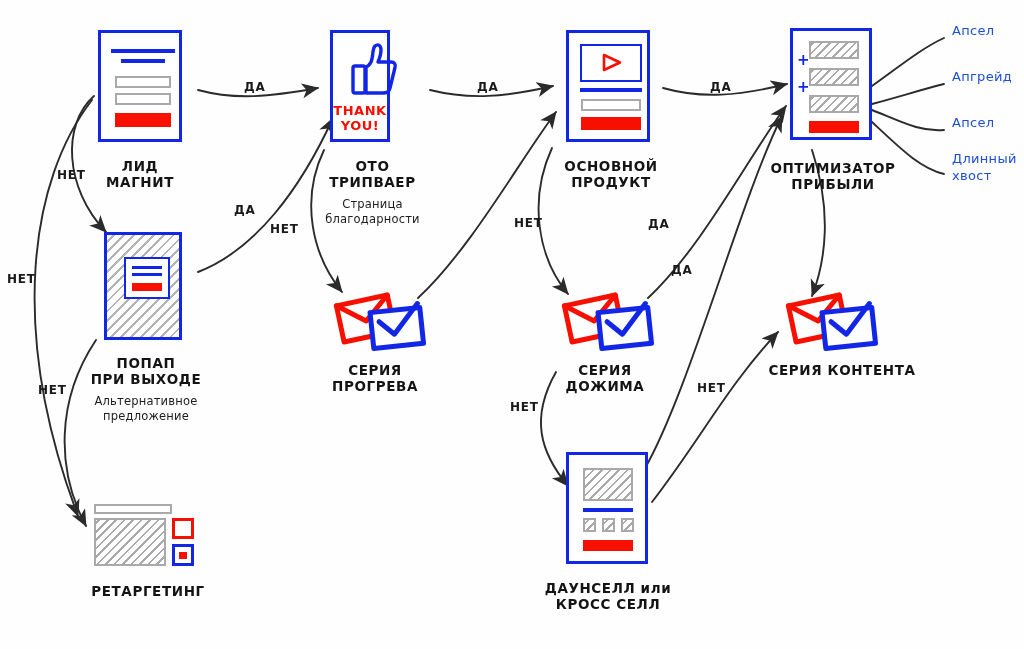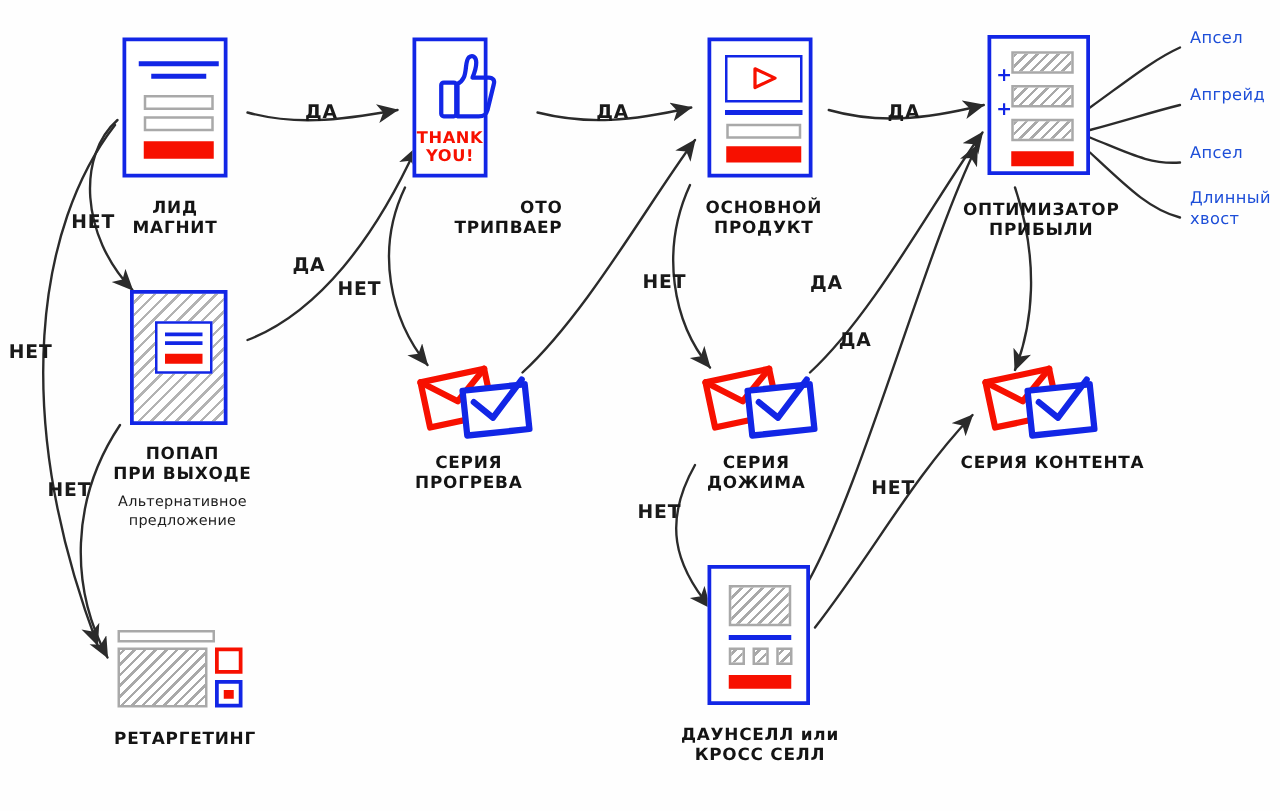--- a/index.html
+++ b/index.html
@@ -74,21 +74,21 @@
   .caption .sub {
     font-size: 11.5px;
     line-height: 15px;
     margin-top: 7px;
     white-space: pre-line;
     color: #1c1c1c;
     letter-spacing: 0.2px;
   }
   .edge-label {
     position: absolute;
-    font-size: 15px;
+    font-size: 12px;
     font-weight: bold;
     letter-spacing: 0.7px;
     color: #1a1a1a;
     z-index: 5;
   }
   .branch-label {
     position: absolute;
     font-size: 13px;
     color: #1d4ed8;
     line-height: 17px;
@@ -180,23 +180,25 @@
           <path d="M33,56 L33,30 C33,30 36,29 38,25 C40.5,20 39,12 42,9 C45,6.5 48,8.5 48,13 C48,18 45,25 45,25 L58,25 C61.5,25 63,27.5 62,30.5 L57,51 C56,55 54,56 50,56 Z"></path>
           <rect x="20" y="29" width="12" height="27" rx="2"></rect>
         </g>
       </svg>
       <div class="thanks" style="top:70px;">
         <span>THANK</span><br>
         <span>YOU!</span>
       </div>
     </div>
   </div>
-  <div class="caption" style="left:295px; top:158px; width:155px;text-align:right;">
+  <div class="caption" style="left:295px; top:158px; width:155px;">
     <div class="title">ОТО
 ТРИПВАЕР</div>
+    <div class="sub">Страница
+благодарности</div>
   </div>
 
   <div class="node" style="left:566px; top:30px;">
     <div class="frame" style="width:84px; height:112px;">
       <div style="position:absolute; left:11px; top:11px; width:62px; height:38px; border:2.6px solid #1226e6; box-sizing:border-box; background:#fff;">
         <svg width="58" height="33" viewBox="0 0 58 33">
           <path d="M22,9 L38,16.5 L22,24 Z" fill="none" stroke="#f71000" stroke-width="2.6" stroke-linejoin="round"></path>
         </svg>
       </div>
       <div class="bar-blue" style="position:absolute; left:11px; top:55px; width:62px; height:4px;"></div>

